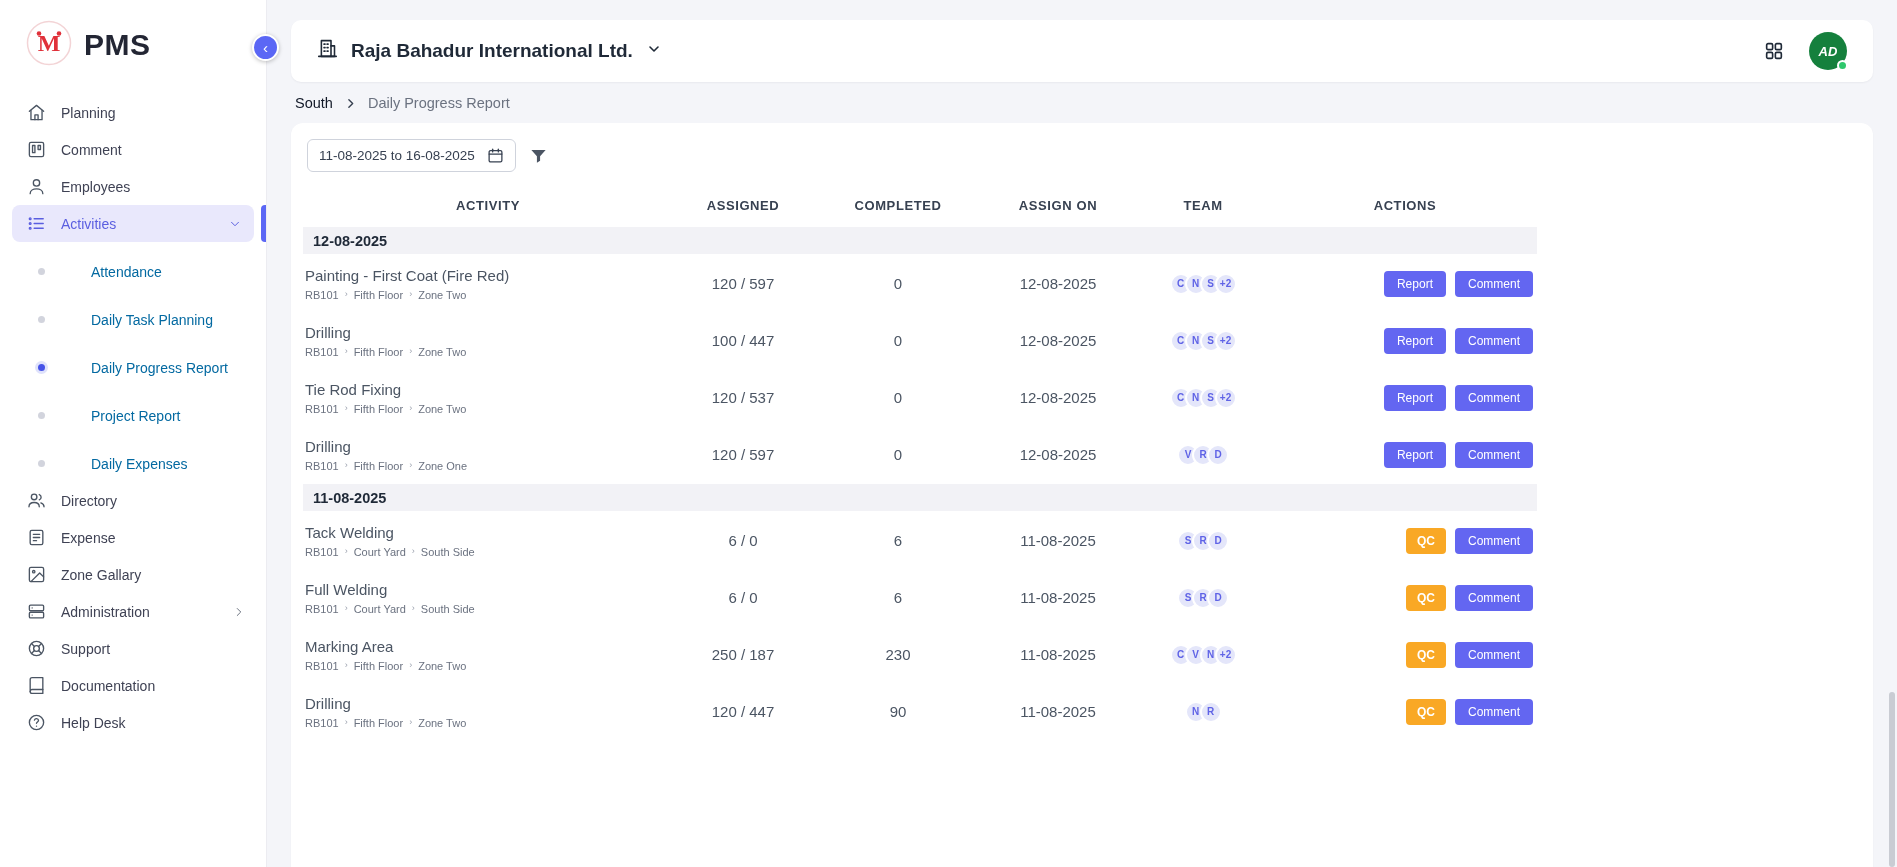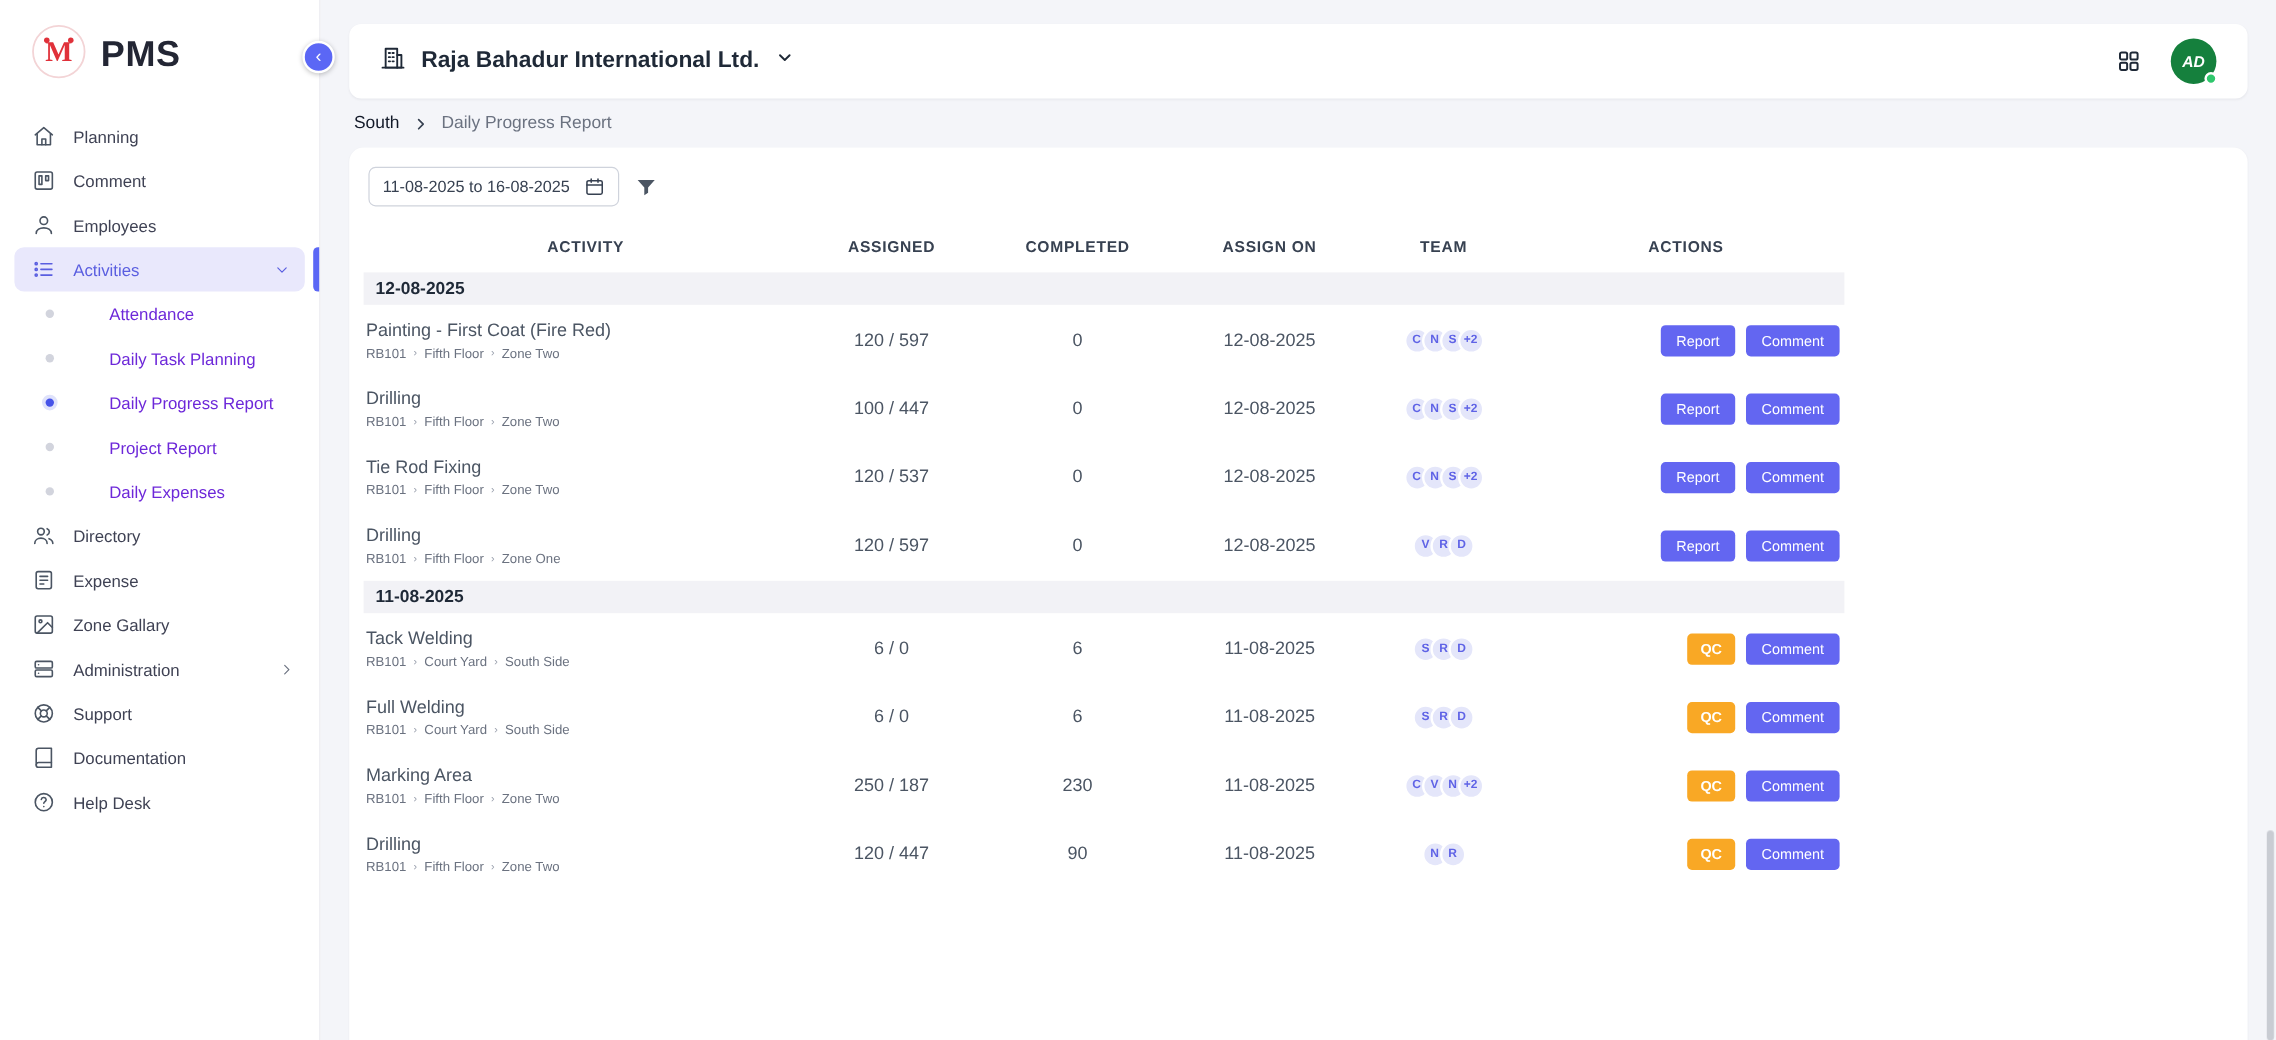--- a/index.html
+++ b/index.html
@@ -18,21 +18,21 @@
   .nav-item { position:relative; display:flex; align-items:center; height:37px; padding:0 20px 0 26px;
     font-size:14px; color:#3f4254; cursor:pointer; white-space:nowrap; }
   .nav-ic { width:20px; height:20px; margin-right:15px; display:flex; align-items:center; justify-content:center; color:#4b5563; }
   .nav-ic svg { width:19px; height:19px; }
   .nav-item.active { margin:0 12px; padding:0 12px 0 14px; border-radius:8px; background:#e9e8fc; color:#5a5ee0; }
   .nav-item.active .nav-ic { color:#5a5ee0; }
   .nav-chev { margin-left:auto; display:flex; color:#6b7280; }
   .nav-item.active .nav-chev { color:#5a5ee0; }
   .nav-chev svg { width:14px; height:14px; }
   .accent-bar { position:absolute; width:5px; height:37px; background:#5b67f5; right:-12px; top:0; border-radius:4px 0 0 4px; }
-  .nav-sub { display:flex; align-items:center; height:37px; padding-left:38px; font-size:14px; color:#6d28d9; cursor:pointer; }
+  .nav-sub { display:flex; align-items:center; height:37px; padding-left:38px; font-size:14px; color:#0369a1; cursor:pointer;margin-top:11px; }
   .sub-dot { width:7px; height:7px; border-radius:50%; background:#d2d4dd; margin-right:46px; flex:0 0 7px; }
   .nav-sub.subactive .sub-dot { background:#4653e8; box-shadow:0 0 0 3px #dfe2fb; }
 
   
   .main { flex:1; display:flex; flex-direction:column; padding:20px 24px 0; overflow:hidden; }
   .topbar { background:#fff; border-radius:10px; height:62px; display:flex; align-items:center;
     justify-content:space-between; padding:0 26px; box-shadow:0 1px 2px rgba(16,24,40,.05); }
   .company { display:flex; align-items:center; gap:13px; font-size:19px; font-weight:700; color:#1f2937; cursor:pointer; }
   .company .ic svg { width:21px; height:21px; }
   .company .chev svg { width:16px; height:16px; }

